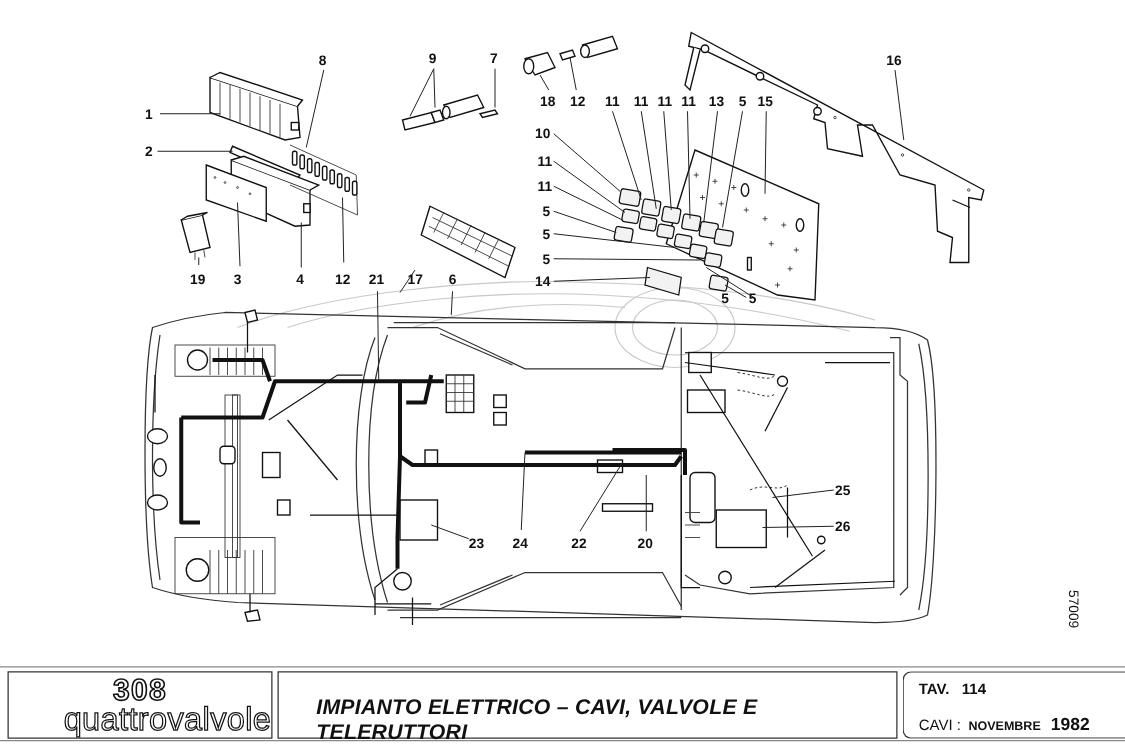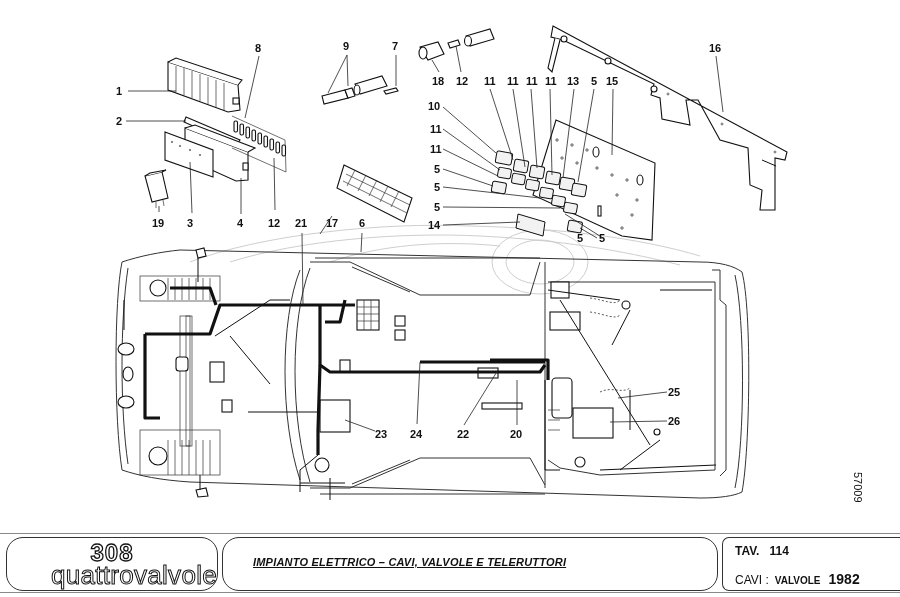--- a/index.html
+++ b/index.html
@@ -10,27 +10,27 @@
   .part{stroke:#111;stroke-width:1.1;fill:#fff;}
   .part-g{stroke:#111;stroke-width:1;fill:#f2f2f2;}
   .ghost{stroke:#c8c8c8;stroke-width:0.9;fill:none;}
   .body-line{stroke:#333;stroke-width:1;fill:none;}
   .harness{stroke:#111;stroke-width:3.2;fill:none;stroke-linejoin:round;}
   .wire{stroke:#111;stroke-width:1;fill:none;}
   .thin{stroke:#333;stroke-width:0.7;fill:none;}
   .dash{stroke:#333;stroke-width:0.8;fill:none;stroke-dasharray:2 2;}
   .sheet-num{position:absolute;left:864px;top:472px;font-size:11px;transform:rotate(90deg);transform-origin:left top;font-family:"Liberation Sans",sans-serif;}
   .tb-line{position:absolute;left:0;width:900px;height:1px;background:#888;}
-  .box{position:absolute;border:1px solid #333;border-radius:17px;background:#fff;}
+  .box{position:absolute;border:1px solid #333;border-radius:0;background:#fff;}
   #logo-box{left:6px;top:537px;width:210px;height:52px;}
   #desc-box{left:222px;top:537px;width:494px;height:52px;}
   #tav-box{left:722px;top:537px;width:180px;height:52px;border-right:none;border-radius:7px 0 0 7px;}
   .logo-308{position:absolute;left:0;width:100%;top:3px;text-align:center;font-family:"Liberation Sans",sans-serif;font-weight:bold;font-size:24px;letter-spacing:1px;color:#fff;-webkit-text-stroke:1.3px #111;line-height:24px;}
   .logo-sub{position:absolute;left:0;width:100%;top:26px;text-align:right;font-family:"Liberation Sans",sans-serif;font-size:26px;color:#fff;-webkit-text-stroke:1px #111;line-height:22px;letter-spacing:0.3px;}
-  .desc{position:absolute;left:30px;top:18px;font-family:"Liberation Sans",sans-serif;font-weight:bold;font-style:italic;font-size:11px;letter-spacing:0.2px;text-decoration:underline;}
+  .desc{position:absolute;left:30px;top:18px;font-family:"Liberation Sans",sans-serif;font-weight:bold;font-style:italic;font-size:17px;letter-spacing:0.2px;}
   .tav{position:absolute;left:12px;top:6px;font-family:"Liberation Sans",sans-serif;font-weight:bold;font-size:12px;text-align:right;}
   .tav span{margin-right:10px;}
   .data{position:absolute;left:12px;top:33px;font-family:"Liberation Sans",sans-serif;font-size:12px;}
   .data .month{font-weight:bold;font-size:10px;margin:0 8px 0 6px;}
   .data .year{font-weight:bold;font-size:14px;}
 </style>
 </head>
 <body>
 
 <svg id="drawing" viewBox="0 0 900 530" xmlns="http://www.w3.org/2000/svg">
@@ -389,15 +389,15 @@
 
 <div class="box" id="desc-box">
   <div class="desc">IMPIANTO ELETTRICO – CAVI, VALVOLE E TELERUTTORI</div>
 </div>
 
 <div class="box" id="tav-box">
   <div class="tav">
     <span>TAV.</span><span>114</span>
   </div>
   <div class="data">
-    <span>CAVI :</span><span class="month">VALVOLE</span><span class="year">1982</span>
+    <span>CAVI :</span><span class="month">NOVEMBRE</span><span class="year">1982</span>
   </div>
 </div>
 
 </body></html>

